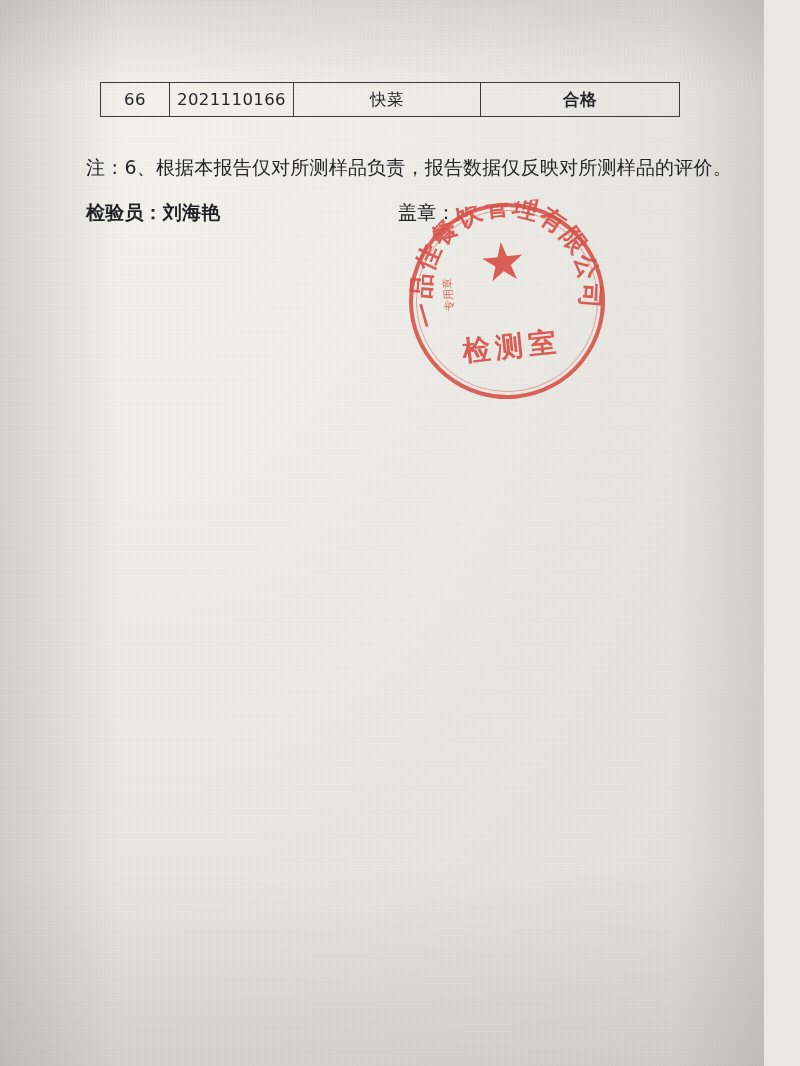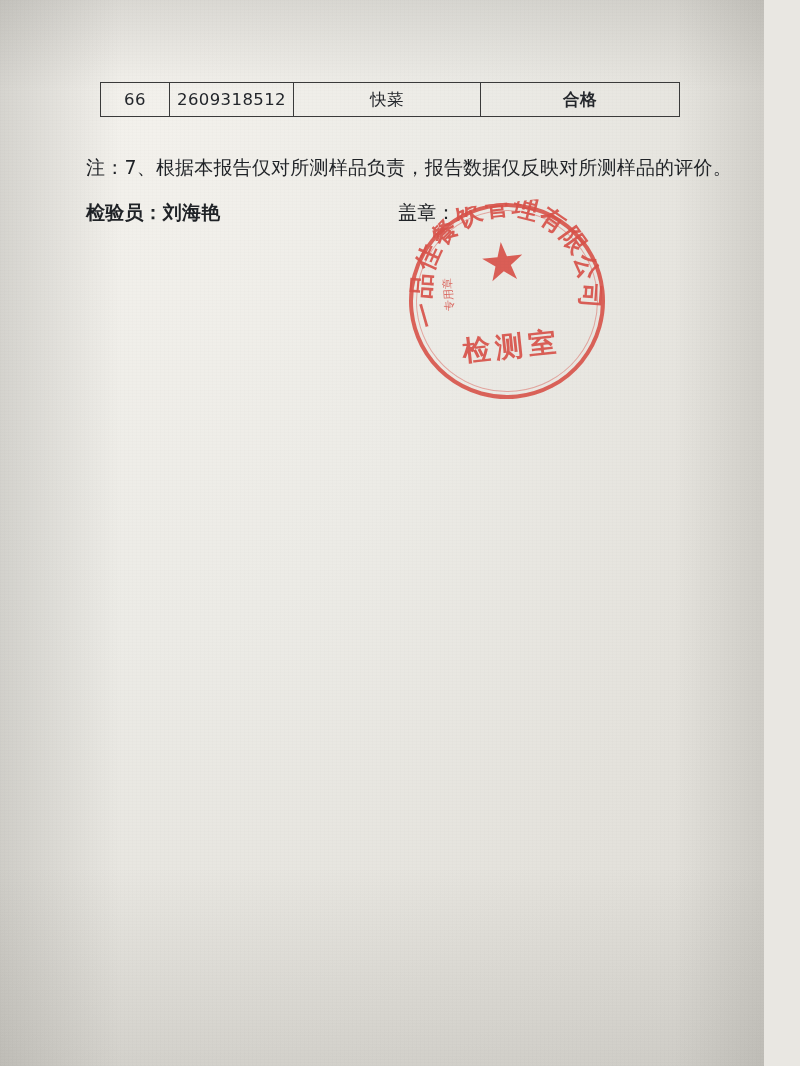--- a/index.html
+++ b/index.html
@@ -207,29 +207,29 @@
   <div class="shade-top"></div>
   <div class="shade-left"></div>
   <div class="shade-right"></div>
   <div class="shade-bottom"></div>
 
   <div class="table-wrap">
     <table class="result-table">
       <tbody>
         <tr>
           <td class="col-no">66</td>
-          <td class="col-code">2609318512</td>
+          <td class="col-code">2021110166</td>
           <td class="col-name">快菜</td>
           <td class="col-result">合格</td>
         </tr>
       </tbody>
     </table>
   </div>
 
-  <div class="note">注：7、根据本报告仅对所测样品负责，报告数据仅反映对所测样品的评价。</div>
+  <div class="note">注：6、根据本报告仅对所测样品负责，报告数据仅反映对所测样品的评价。</div>
 
   <div class="signature-row">
     <span class="sig-inspector">
       <span>检验员：</span><span>刘海艳</span>
     </span>
     <span class="sig-seal-label">盖章：</span>
   </div>
 
   <div class="seal">
     <div class="seal-ring"></div>

